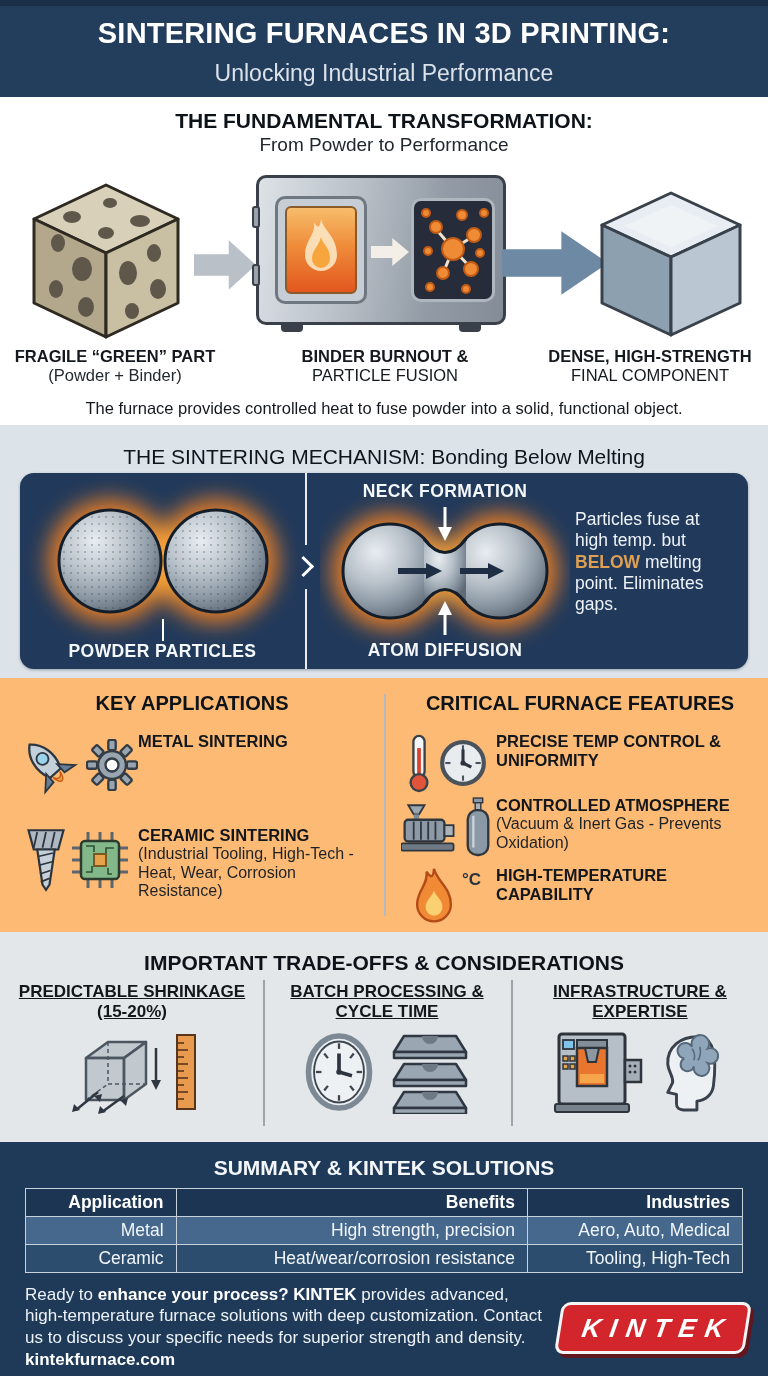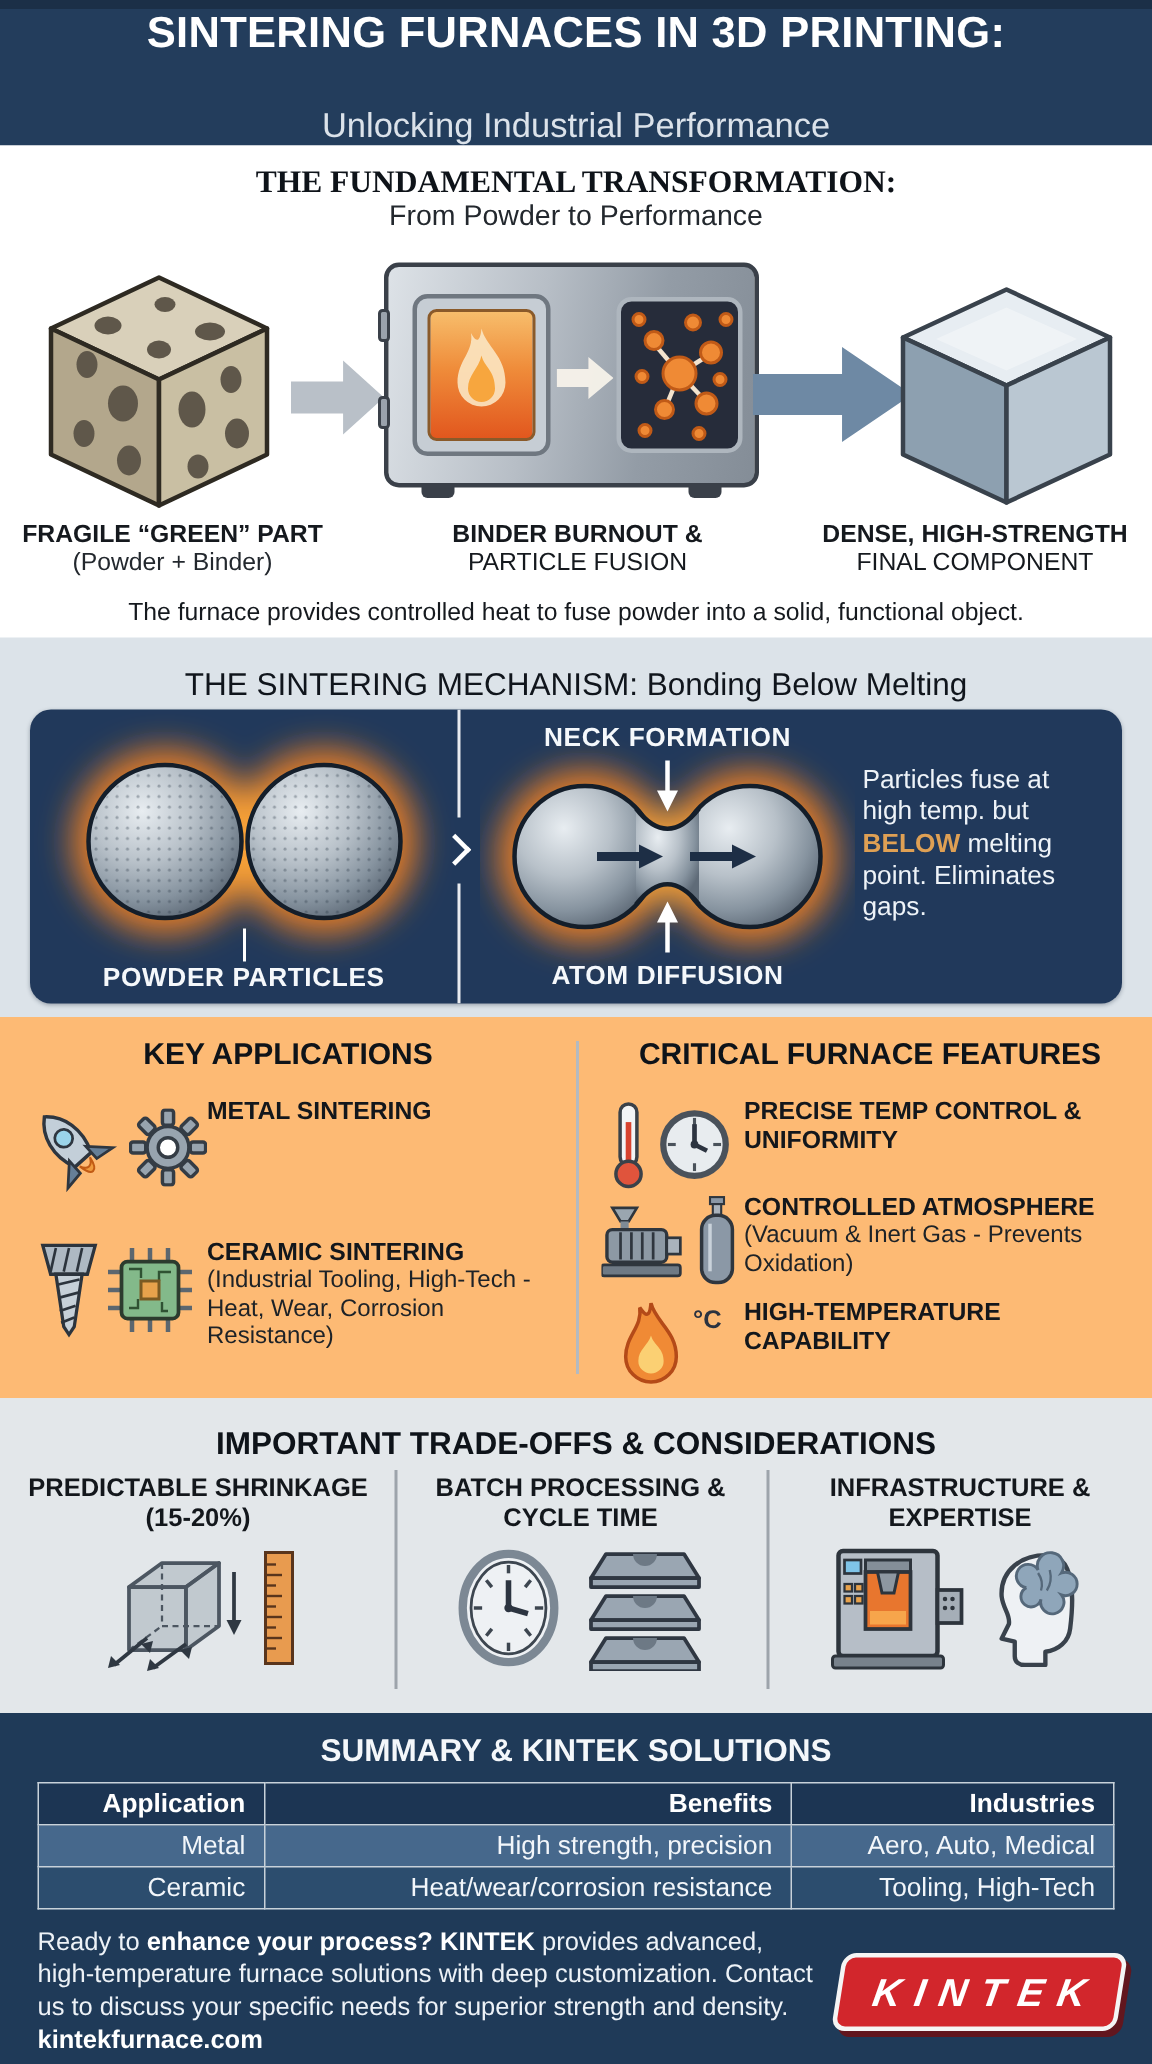--- a/index.html
+++ b/index.html
@@ -6,28 +6,28 @@
   html,body { width:768px; }
   body {
     height:1376px; font-family:"Liberation Sans", sans-serif; background:#ffffff;
     position:relative; overflow:hidden; color:#181c21;
   }
   .abs { position:absolute; }
 
   
   #header {
     height:97px; background:#233d5c; display:flex; flex-direction:column;
-    align-items:center; justify-content:space-between; gap:10px; border-top:6px solid #1b2f47;
+    align-items:center; justify-content:center; gap:10px; border-top:6px solid #1b2f47;
   }
   #header .h-title { color:#ffffff; font-weight:800; font-size:29px; letter-spacing:.2px; }
   #header .h-sub   { color:#dbe2ea; font-size:23px; font-weight:400; }
 
   
   #transform { position:relative; height:328px; background:#ffffff; }
-  .sec-title-b { font-weight:800; font-size:21px; color:#0e1319; text-align:center;font-family:Liberation Serif, serif; }
+  .sec-title-b { font-weight:800; font-size:21px; color:#0e1319; text-align:center; }
   .sec-title-r { font-weight:400; font-size:19px; color:#23282e; text-align:center; }
   #transform .t1 { position:absolute; top:12px; width:100%; }
   #transform .t2 { position:absolute; top:37px; width:100%; }
 
   .arrow-block { clip-path:polygon(0 31%,56% 31%,56% 6%,100% 50%,56% 94%,56% 69%,0 69%); }
 
   .furnace-body {
     position:absolute; left:256px; top:78px; width:250px; height:150px;
     background:linear-gradient(100deg,#dde2e7 0%,#b7bec6 40%,#939ca6 70%,#848d97 100%);
     border:3px solid #3a4049; border-radius:10px;
@@ -79,21 +79,21 @@
   .app-item { position:absolute; display:flex; align-items:flex-start; }
   .icon-cluster { display:flex; align-items:center; justify-content:center; gap:5px; flex:0 0 auto; }
   .item-text .it-h { font-weight:800; font-size:16.5px; color:#13171c; line-height:1.15; }
   .item-text .it-d { font-size:16px; color:#1d2227; line-height:1.16; }
   .degc { font-weight:800; font-size:17px; color:#2b3闸; color:#2b3340; position:relative; top:-16px; left:-4px; }
 
   
   #tradeoffs { position:relative; height:210px; background:#e3e7ea; }
   #tradeoffs .title { position:absolute; top:19px; width:100%; text-align:center; font-size:21px; font-weight:800; color:#0e1319; }
   .to-col { position:absolute; top:50px; text-align:center; }
-  .to-h { font-weight:800; font-size:17px; color:#13171c; line-height:1.18; }
+  .to-h { font-weight:800; font-size:17px; color:#13171c; line-height:1.18;text-decoration:underline; }
   .to-icons { margin-top:8px; display:flex; align-items:center; justify-content:center; gap:12px; }
   .to-divider { position:absolute; top:48px; height:146px; width:1.5px; background:#9da4ab; }
 
   
   #summary { position:relative; height:234px; background:#1f3a58; color:#fff; }
   #summary .title { position:absolute; top:14px; width:100%; text-align:center; font-size:21px; font-weight:800; color:#f4f7fa; }
   #summary table { position:absolute; top:46px; left:25px; width:718px; border-collapse:collapse; font-size:17.5px; }
   #summary th, #summary td { border:1.6px solid #c8d2da; padding:3px 12px; text-align:right; }
   #summary thead tr { background:#1c3553; }
   #summary th { font-weight:800; color:#ffffff; }

